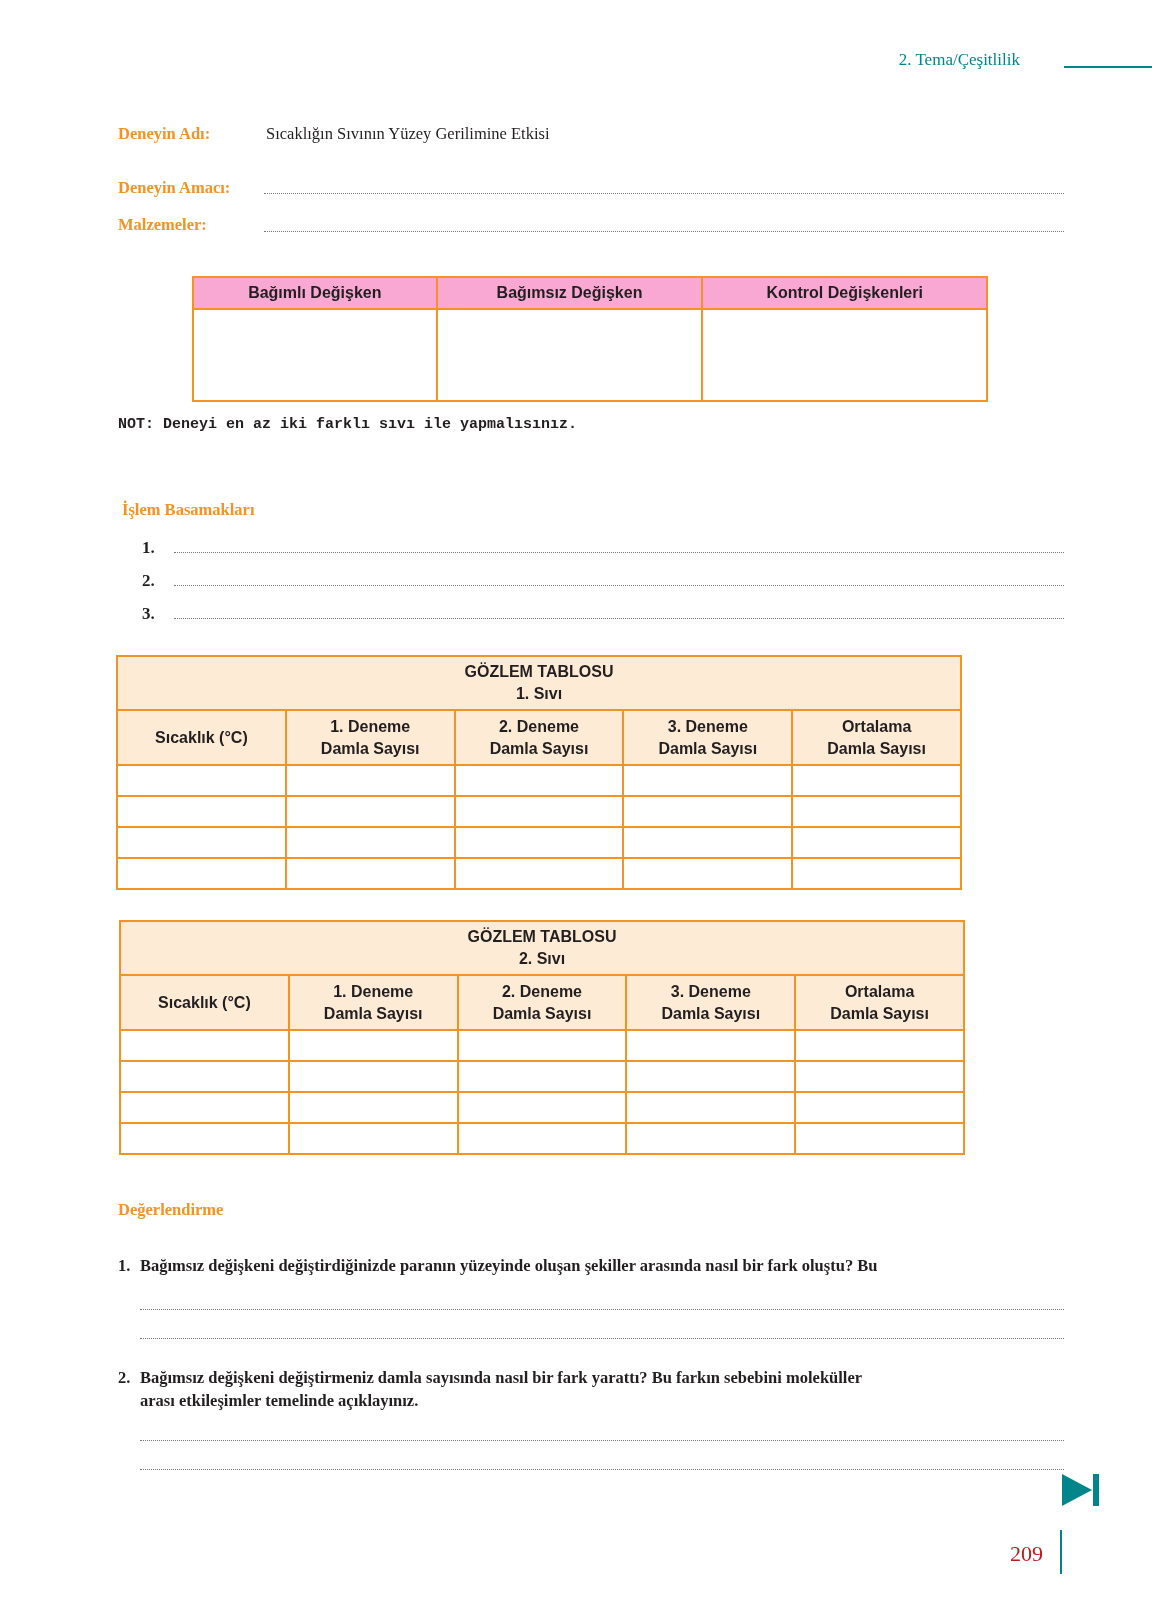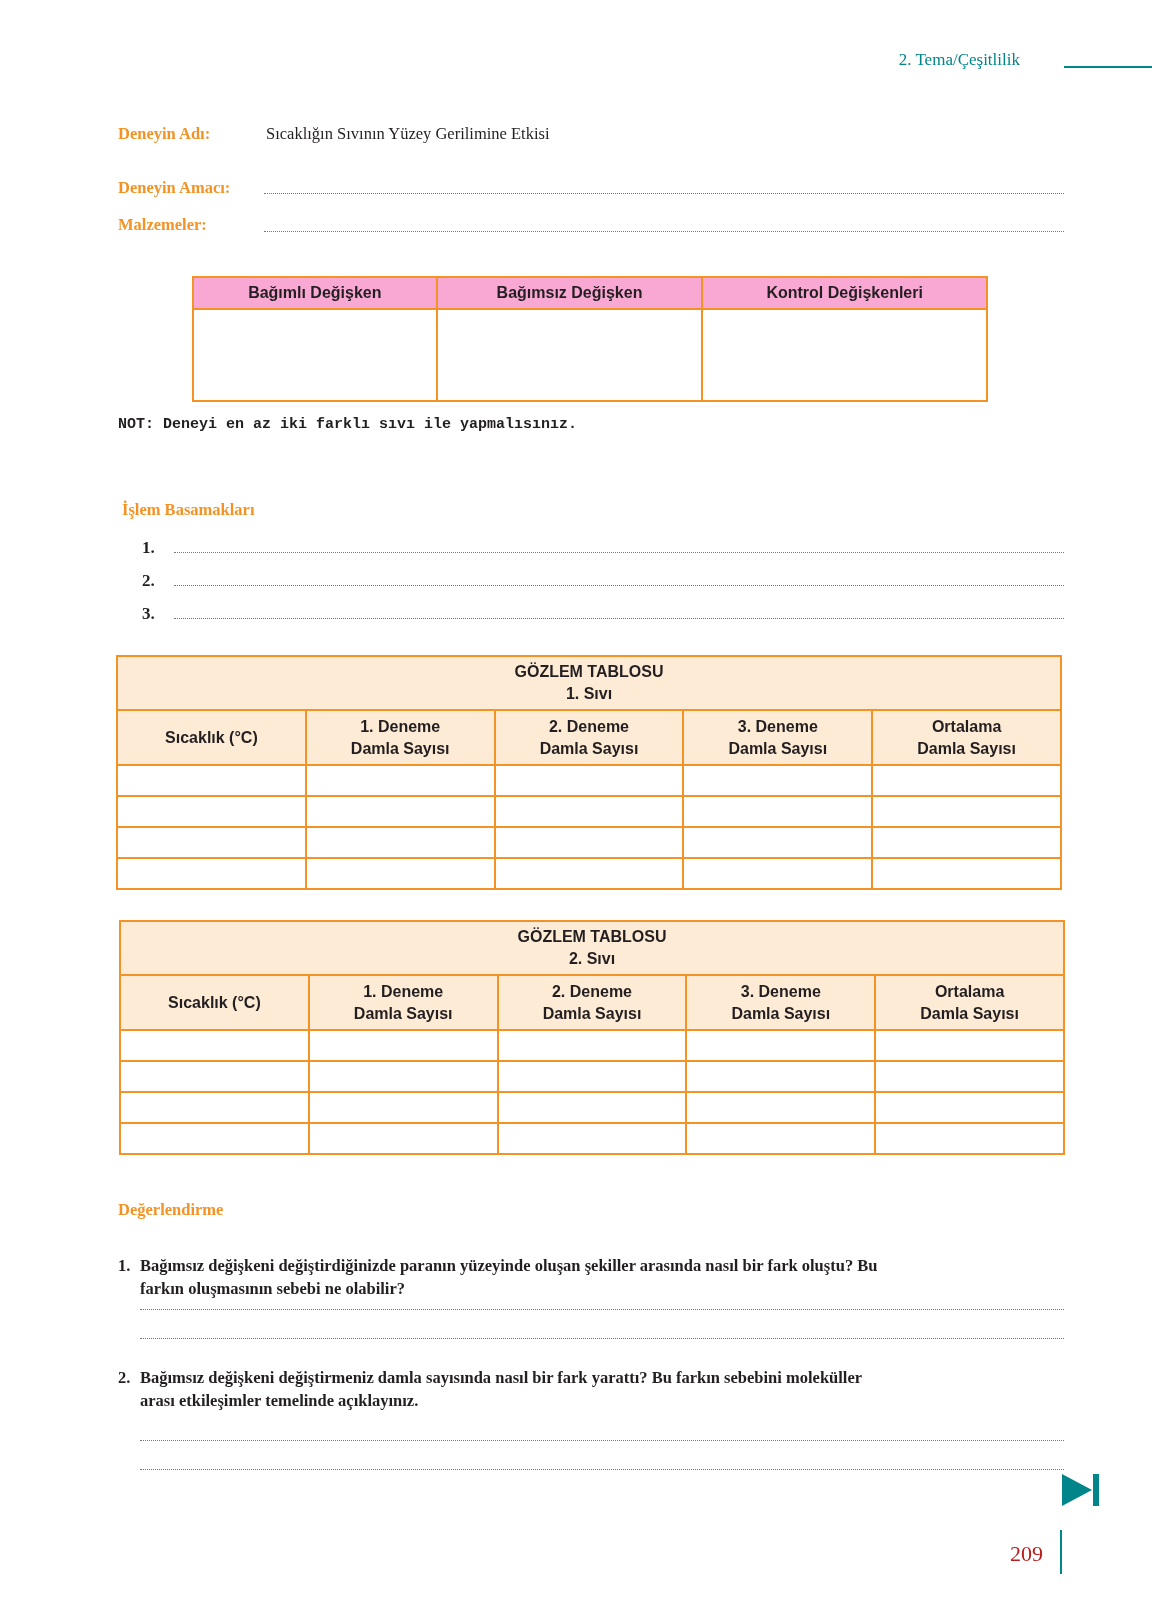--- a/index.html
+++ b/index.html
@@ -29,21 +29,21 @@
   .var-table td { height: 88px; }
 
   .note { left: 118px; top: 416px; font-family: Liberation Mono, monospace; font-weight: bold;
         font-size: 15px; }
 
   .steps-title { left: 122px; top: 500px; }
   .step { left: 142px; font-family: "Liberation Serif", serif; font-weight: bold; font-size: 17px; }
   .step-dots { left: 174px; width: 890px; }
 
   
-  .obs { position: absolute; width: 946px; }
+  .obs { position: absolute; width: 846px; }
   .obs th, .obs td { border: 2px solid #f39325; }
   .obs th { background: #fdebd6; font-family: "Liberation Sans", sans-serif; font-size: 16px;
         font-weight: bold; color: #231f20; line-height: 22px; }
   .obs .t-title { height: 50px; }
   .obs .col-h { height: 51px; }
   .obs td { height: 27px; background: #fff; }
   .obs-1 { left: 116px; top: 655px; }
   .obs-2 { left: 119px; top: 920px; }
 
   .eval-title { left: 118px; top: 1200px; }
@@ -225,21 +225,20 @@
         <td></td>
         <td></td>
       </tr>
     </tbody>
 </table>
 
 <div class="abs orange-label eval-title">Değerlendirme</div>
 
 <div class="abs question" style="top:1233px;margin-top:21px;">
   <span class="num">1.</span><span>Bağımsız değişkeni değiştirdiğinizde paranın yüzeyinde oluşan şekiller arasında nasıl bir fark oluştu? Bu</span>
-  <span class="cont">farkın oluşmasının sebebi ne olabilir?</span>
 </div>
 <div class="abs dots ans-line" style="top:1309px;"></div>
 <div class="abs dots ans-line" style="top:1338px;"></div>
 
 <div class="abs question" style="top:1366px;">
   <span class="num">2.</span><span>Bağımsız değişkeni değiştirmeniz damla sayısında nasıl bir fark yarattı? Bu farkın sebebini moleküller</span>
   <span class="cont">arası etkileşimler temelinde açıklayınız.</span>
 </div>
 <div class="abs dots ans-line" style="top:1440px;"></div>
 <div class="abs dots ans-line" style="top:1469px;"></div>

